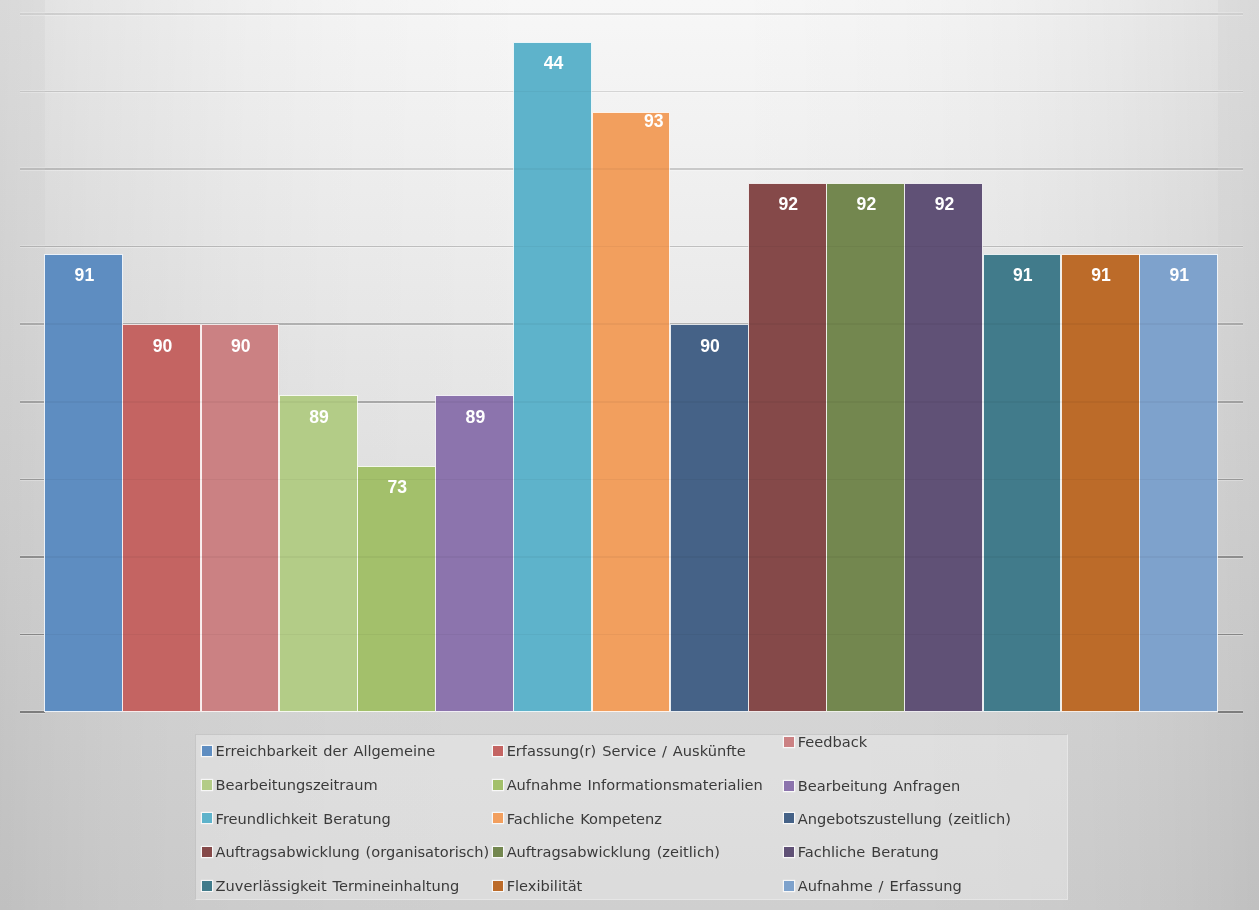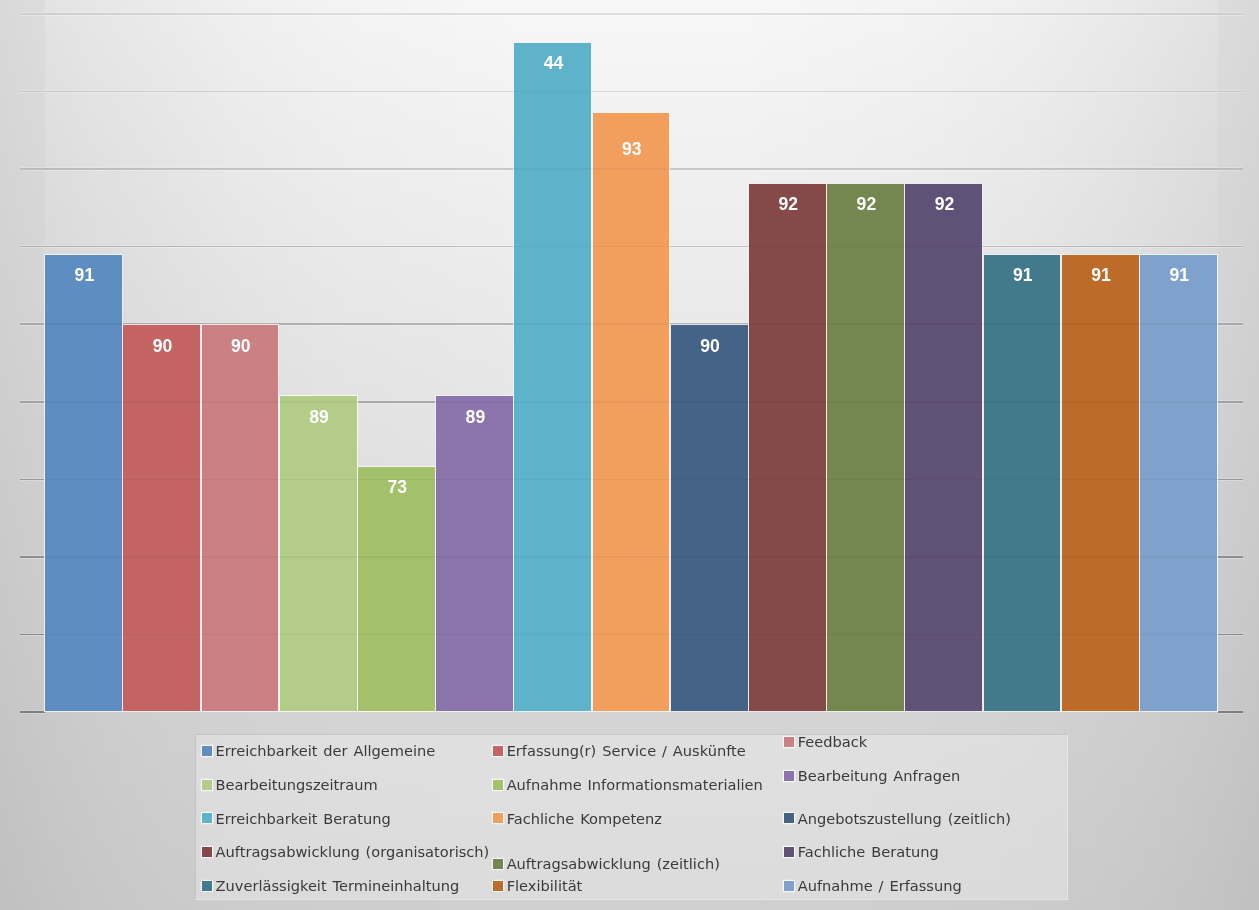--- a/index.html
+++ b/index.html
@@ -82,21 +82,21 @@
     <div class="bar" style="left: 357px; top: 465.89px; width: 78.8px; height: 246.21px; background: rgb(163, 192, 107);">
       <span class="blabel" style="left: -0.2px; top: 12.4px; width: 78.8px;">73</span>
     </div>
     <div class="bar" style="left: 435.2px; top: 395.16px; width: 78.8px; height: 316.94px; background: rgb(140, 116, 173);">
       <span class="blabel" style="left: -0.2px; top: 12.4px; width: 78.8px;">89</span>
     </div>
     <div class="bar" style="left: 513.4px; top: 41.51px; width: 78.8px; height: 670.59px; background: rgb(94, 179, 203);">
       <span class="blabel" style="left: -0.2px; top: 12.4px; width: 78.8px;">44</span>
     </div>
     <div class="bar" style="left: 591.6px; top: 112.24px; width: 78.8px; height: 599.86px; background: rgb(242, 159, 94);">
-      <span class="blabel" style="left: -0.2px; top: 28px; width: 78.8px;">93</span>
+      <span class="blabel" style="left: -0.2px; top: 0; width: 78.8px; padding-left: 22px;">93</span>
     </div>
     <div class="bar" style="left: 669.8px; top: 324.43px; width: 78.8px; height: 387.67px; background: rgb(69, 98, 135);">
       <span class="blabel" style="left: -0.2px; top: 12.4px; width: 78.8px;">90</span>
     </div>
     <div class="bar" style="left: 748px; top: 182.97px; width: 78.8px; height: 529.13px; background: rgb(133, 73, 73);">
       <span class="blabel" style="left: -0.2px; top: 12.4px; width: 78.8px;">92</span>
     </div>
     <div class="bar" style="left: 826.2px; top: 182.97px; width: 78.8px; height: 529.13px; background: rgb(115, 135, 79);">
       <span class="blabel" style="left: -0.2px; top: 12.4px; width: 78.8px;">92</span>
     </div>
@@ -138,41 +138,41 @@
       <span class="ltext">Feedback</span>
     </div>
     <div class="litem" style="left: 6.3px; top: 45px; width: 10px; height: 10px;">
       <span class="sw" style="background: rgb(179, 204, 135);"></span>
       <span class="ltext">Bearbeitungszeitraum</span>
     </div>
     <div class="litem" style="left: 297.37px; top: 45px; width: 10px; height: 10px;">
       <span class="sw" style="background: rgb(163, 192, 107);"></span>
       <span class="ltext">Aufnahme Informationsmaterialien</span>
     </div>
-    <div class="litem" style="left: 588.44px; top: 36px; width: 10px; height: 14px;">
+    <div class="litem" style="left: 588.44px; top: 46px; width: 10px; height: 14px;">
       <span class="sw" style="background: rgb(140, 116, 173);"></span>
       <span class="ltext">Bearbeitung Anfragen</span>
     </div>
     <div class="litem" style="left: 6.3px; top: 78.7px; width: 10px; height: 10px;">
       <span class="sw" style="background: rgb(94, 179, 203);"></span>
-      <span class="ltext">Erreichbarkeit Beratung</span>
+      <span class="ltext">Freundlichkeit Beratung</span>
     </div>
     <div class="litem" style="left: 297.37px; top: 78.7px; width: 10px; height: 10px;">
       <span class="sw" style="background: rgb(242, 159, 94);"></span>
       <span class="ltext">Fachliche Kompetenz</span>
     </div>
     <div class="litem" style="left: 588.44px; top: 78.7px; width: 10px; height: 10px;">
       <span class="sw" style="background: rgb(69, 98, 135);"></span>
       <span class="ltext">Angebotszustellung (zeitlich)</span>
     </div>
     <div class="litem" style="left: 6.3px; top: 112.4px; width: 10px; height: 10px;">
       <span class="sw" style="background: rgb(133, 73, 73);"></span>
       <span class="ltext">Auftragsabwicklung (organisatorisch)</span>
     </div>
-    <div class="litem" style="left: 297.37px; top: 112.4px; width: 32px; height: 10px; margin-top: 12px;">
+    <div class="litem" style="left: 297.37px; top: 112.4px; width: 32px; height: 10px;">
       <span class="sw" style="background: rgb(115, 135, 79);"></span>
       <span class="ltext">Auftragsabwicklung (zeitlich)</span>
     </div>
     <div class="litem" style="left: 588.44px; top: 112.4px; width: 10px; height: 10px; padding-left: 47px;">
       <span class="sw" style="background: rgb(96, 81, 118);"></span>
       <span class="ltext">Fachliche Beratung</span>
     </div>
     <div class="litem" style="left: 6.3px; top: 146.1px; width: 10px; height: 10px;">
       <span class="sw" style="background: rgb(65, 123, 139);"></span>
       <span class="ltext">Zuverlässigkeit Termineinhaltung</span>

